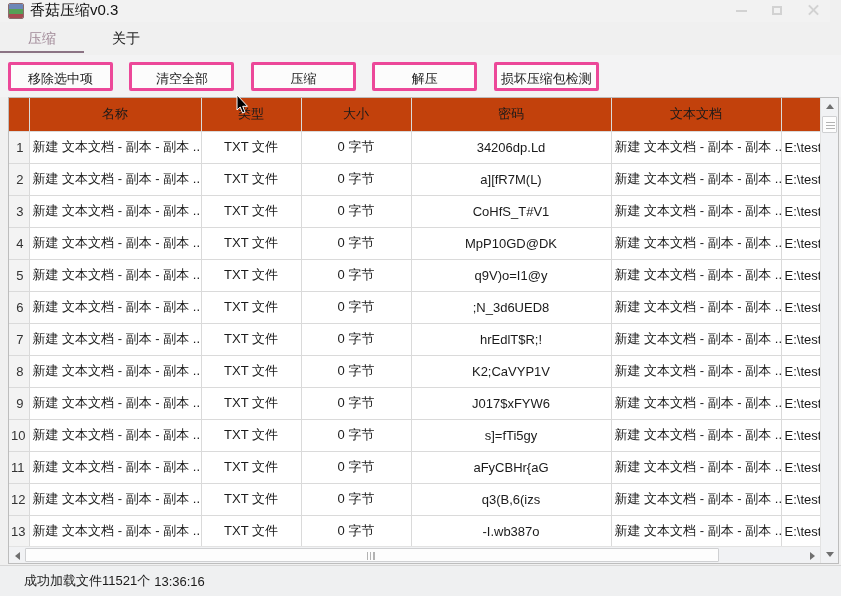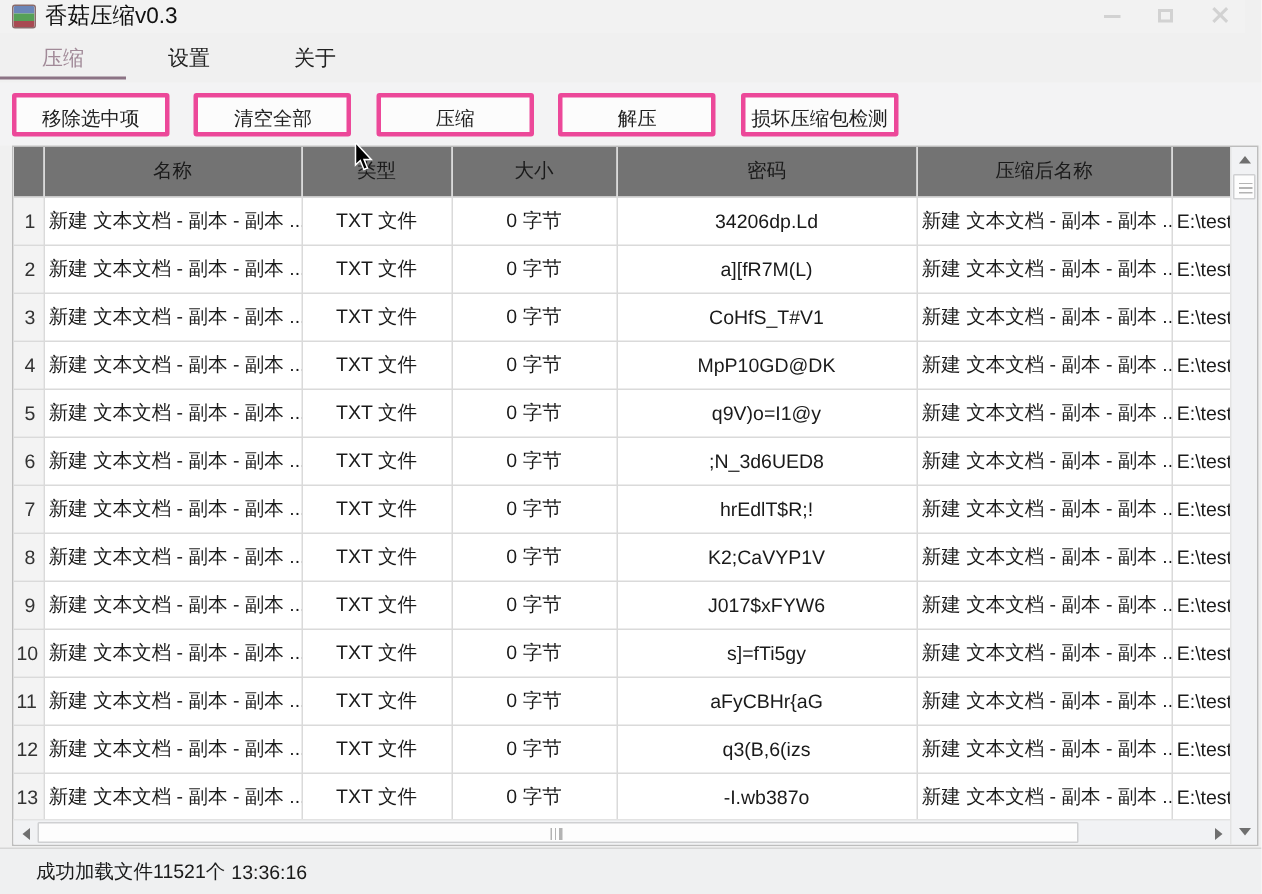--- a/index.html
+++ b/index.html
@@ -30,21 +30,21 @@
 
   
   .toolbar { position:absolute; left:0; top:55px; width:841px; height:42px; background:#f3f3f4; padding:7px 0 0 8px; }
   .tbtn { display:inline-block; width:105px; height:29px; margin-right:12px; background:#fcfcfc; border:3px solid #ec4899; border-radius:2px; font-size:13px; color:#222; text-align:center; line-height:27px; vertical-align:top; }
 
   
   .table-wrap { position:absolute; left:8px; top:97px; width:831px; height:467px; background:#fff; border:1px solid #bdbdbd; }
   .grid-area { position:absolute; left:0; top:0; right:18px; bottom:17px; overflow:hidden; }
   table { border-collapse:collapse; table-layout:fixed; width:813px; }
   th,td { border-right:1px solid #dadada; border-bottom:1px solid #dadada; font-weight:normal; font-size:13px; white-space:nowrap; overflow:hidden; padding:0 2px; }
-  thead th { height:33px; background:#737373; text-align:center; }
+  thead th { height:33px; background:#c2410c; text-align:center; }
   tbody td { height:32px; }
   .c-num { background:#f3f3f3; text-align:right; padding-right:5px; color:#333; }
   .c-name,.c-out,.c-path { text-align:left; padding-left:3px; }
   .c-type,.c-size,.c-pass { text-align:center;margin-left:32px; }
 
   
   .vscroll { position:absolute; right:0; top:0; bottom:0; width:18px; background:#f1f2f4; border-left:1px solid #e3e3e3; }
   .hscroll { position:absolute; left:0; right:18px; bottom:0; height:17px; background:#f1f2f4; border-top:1px solid #e3e3e3; }
   .sb-btn { position:absolute; display:flex; align-items:center; justify-content:center; }
   .vscroll .sb-up { left:0; top:0; width:18px; height:17px; }
@@ -87,21 +87,20 @@
         <span class="glyph-max"></span>
       </div>
     <div class="win-btn">
         <span class="glyph-close"></span>
       </div>
   </div>
 </div>
 
 <div class="tabbar">
   <div class="tab active">压缩</div>
-  <div class="tab">设置</div>
   <div class="tab">关于</div>
 </div>
 
 <div class="toolbar">
   <button class="tbtn">移除选中项</button>
   <button class="tbtn">清空全部</button>
   <button class="tbtn">压缩</button>
   <button class="tbtn">解压</button>
   <button class="tbtn">损坏压缩包检测</button>
 </div>
@@ -118,21 +117,21 @@
           <col style="width:170px">
           <col style="width:41px">
       </colgroup>
       <thead>
         <tr>
           <th></th>
           <th>名称</th>
           <th>类型</th>
           <th>大小</th>
           <th>密码</th>
-          <th>压缩后名称</th>
+          <th>文本文档</th>
           <th></th>
         </tr>
       </thead>
       <tbody>
           <tr>
     <td class="c-num">1</td>
     <td class="c-name">新建 文本文档 - 副本 - 副本 ...</td>
     <td class="c-type">TXT 文件</td>
     <td class="c-size">0 字节</td>
     <td class="c-pass">34206dp.Ld</td>

